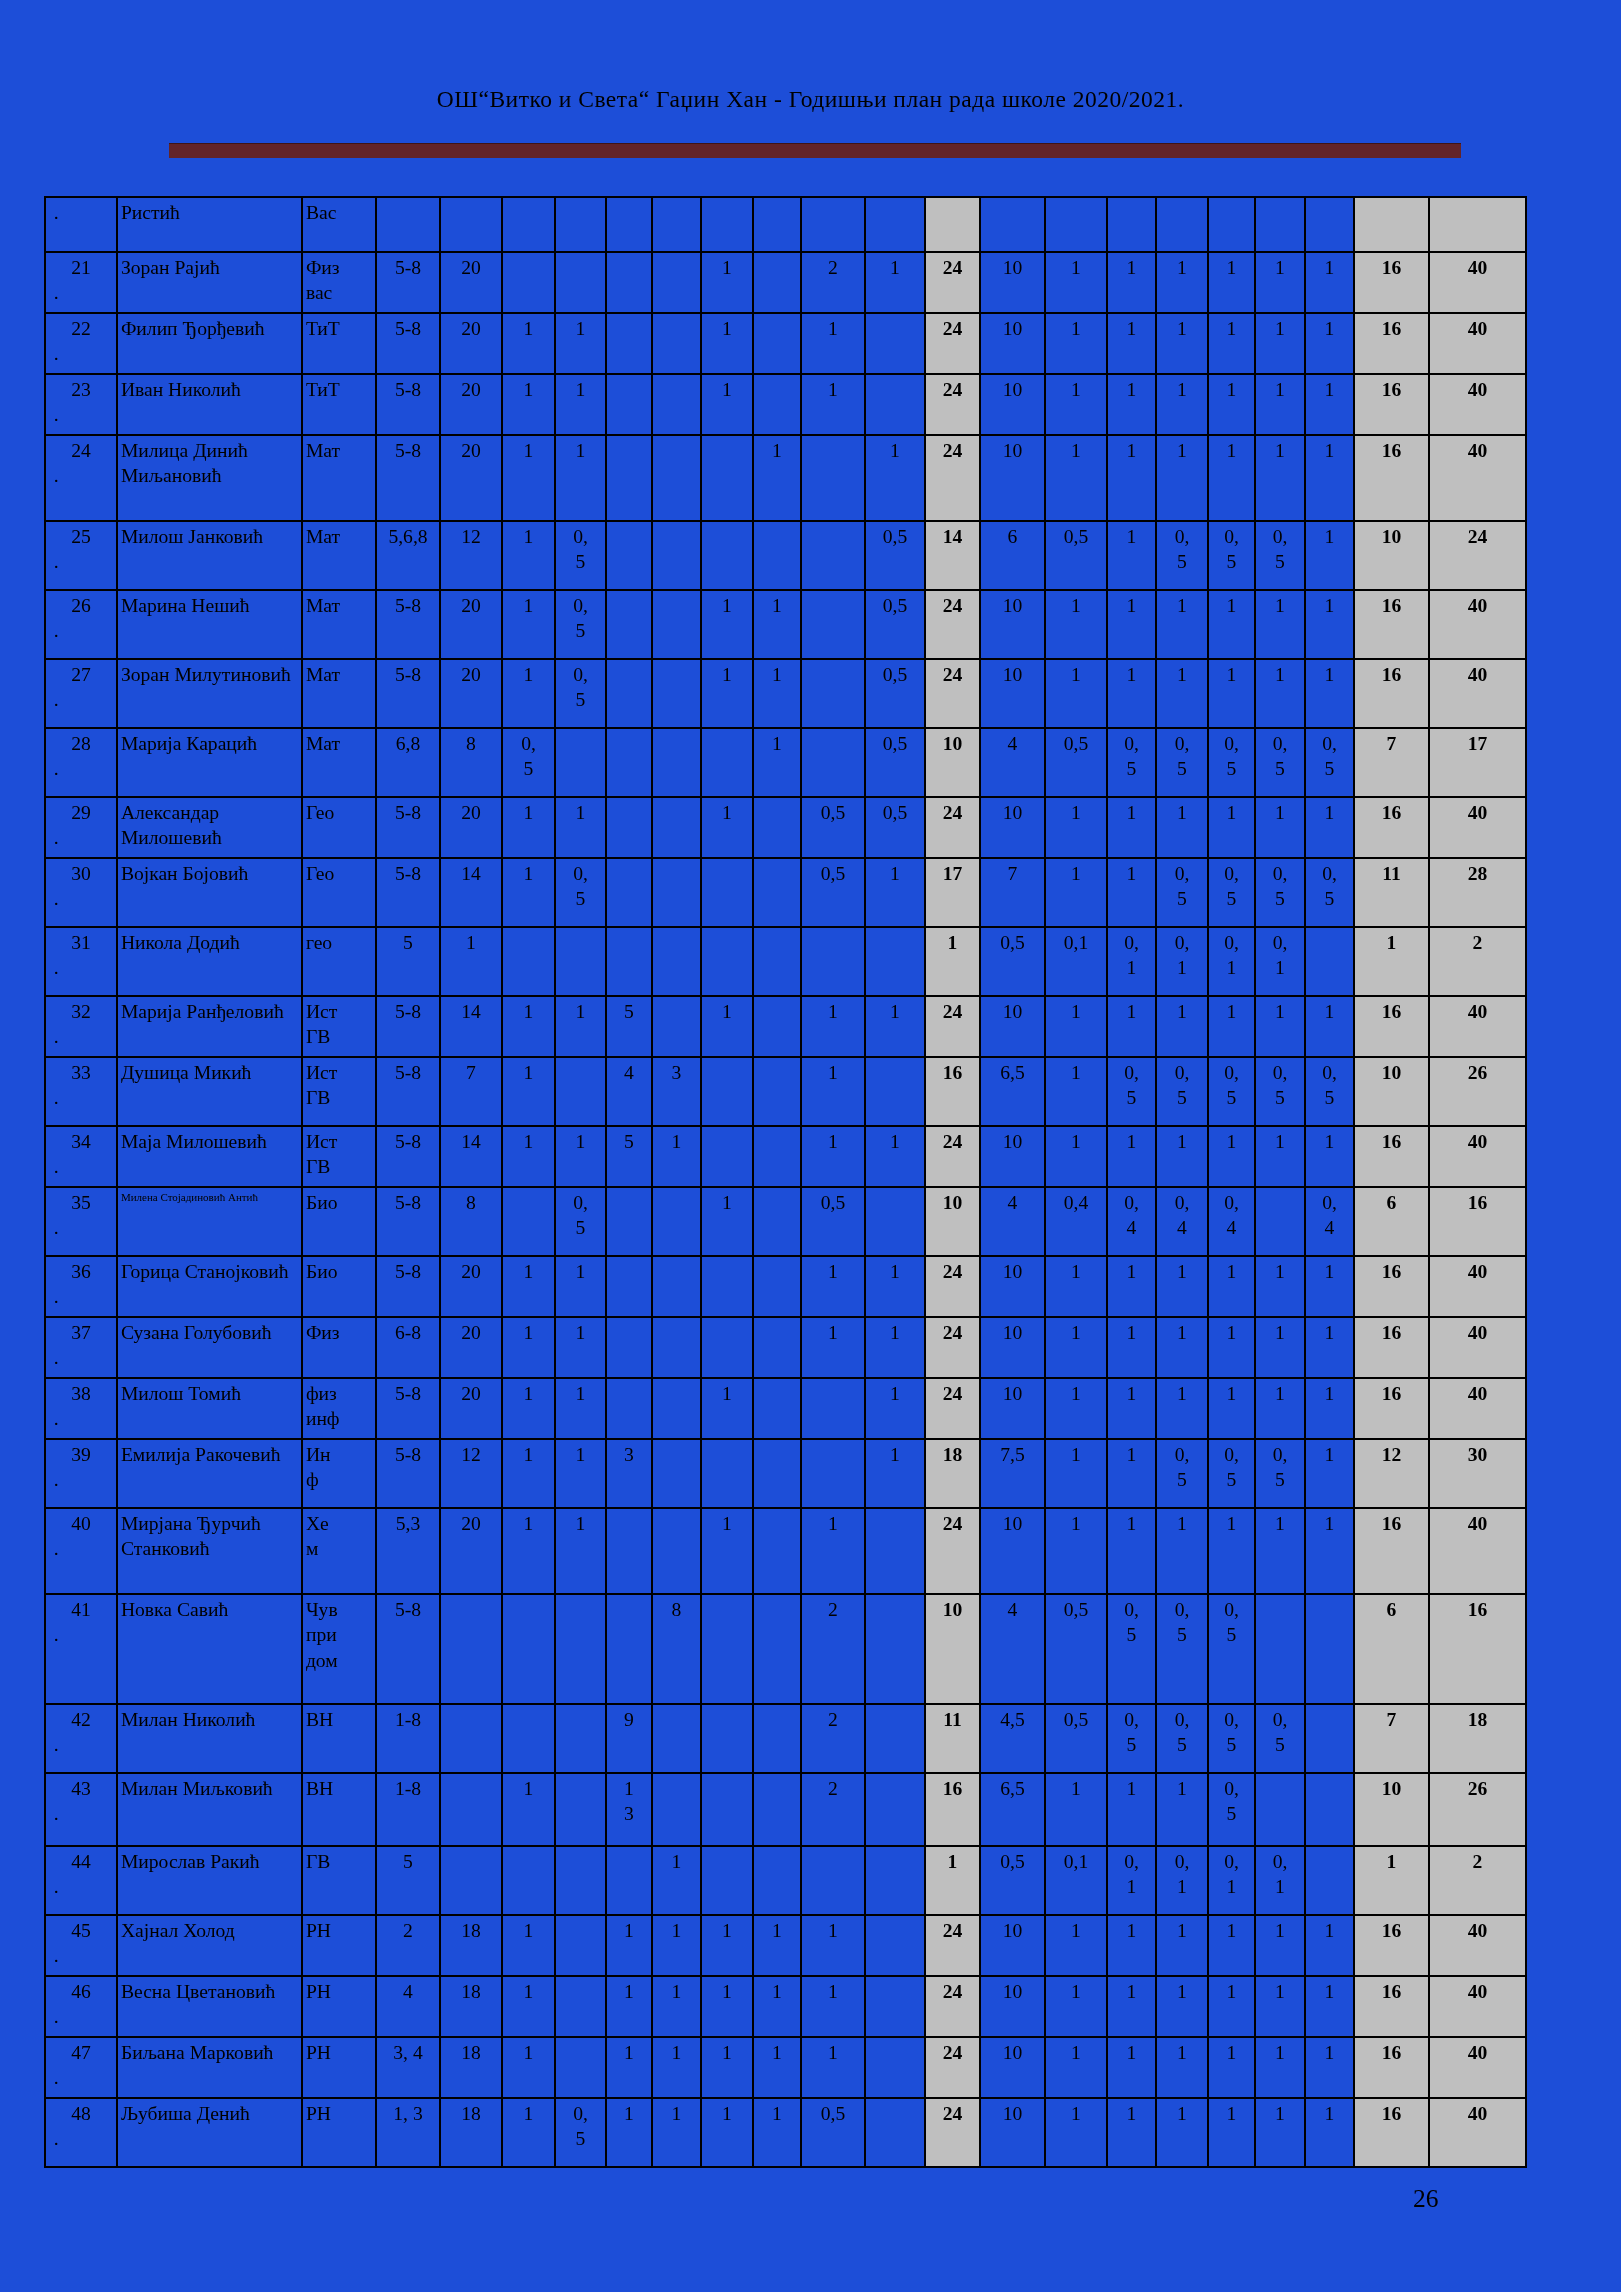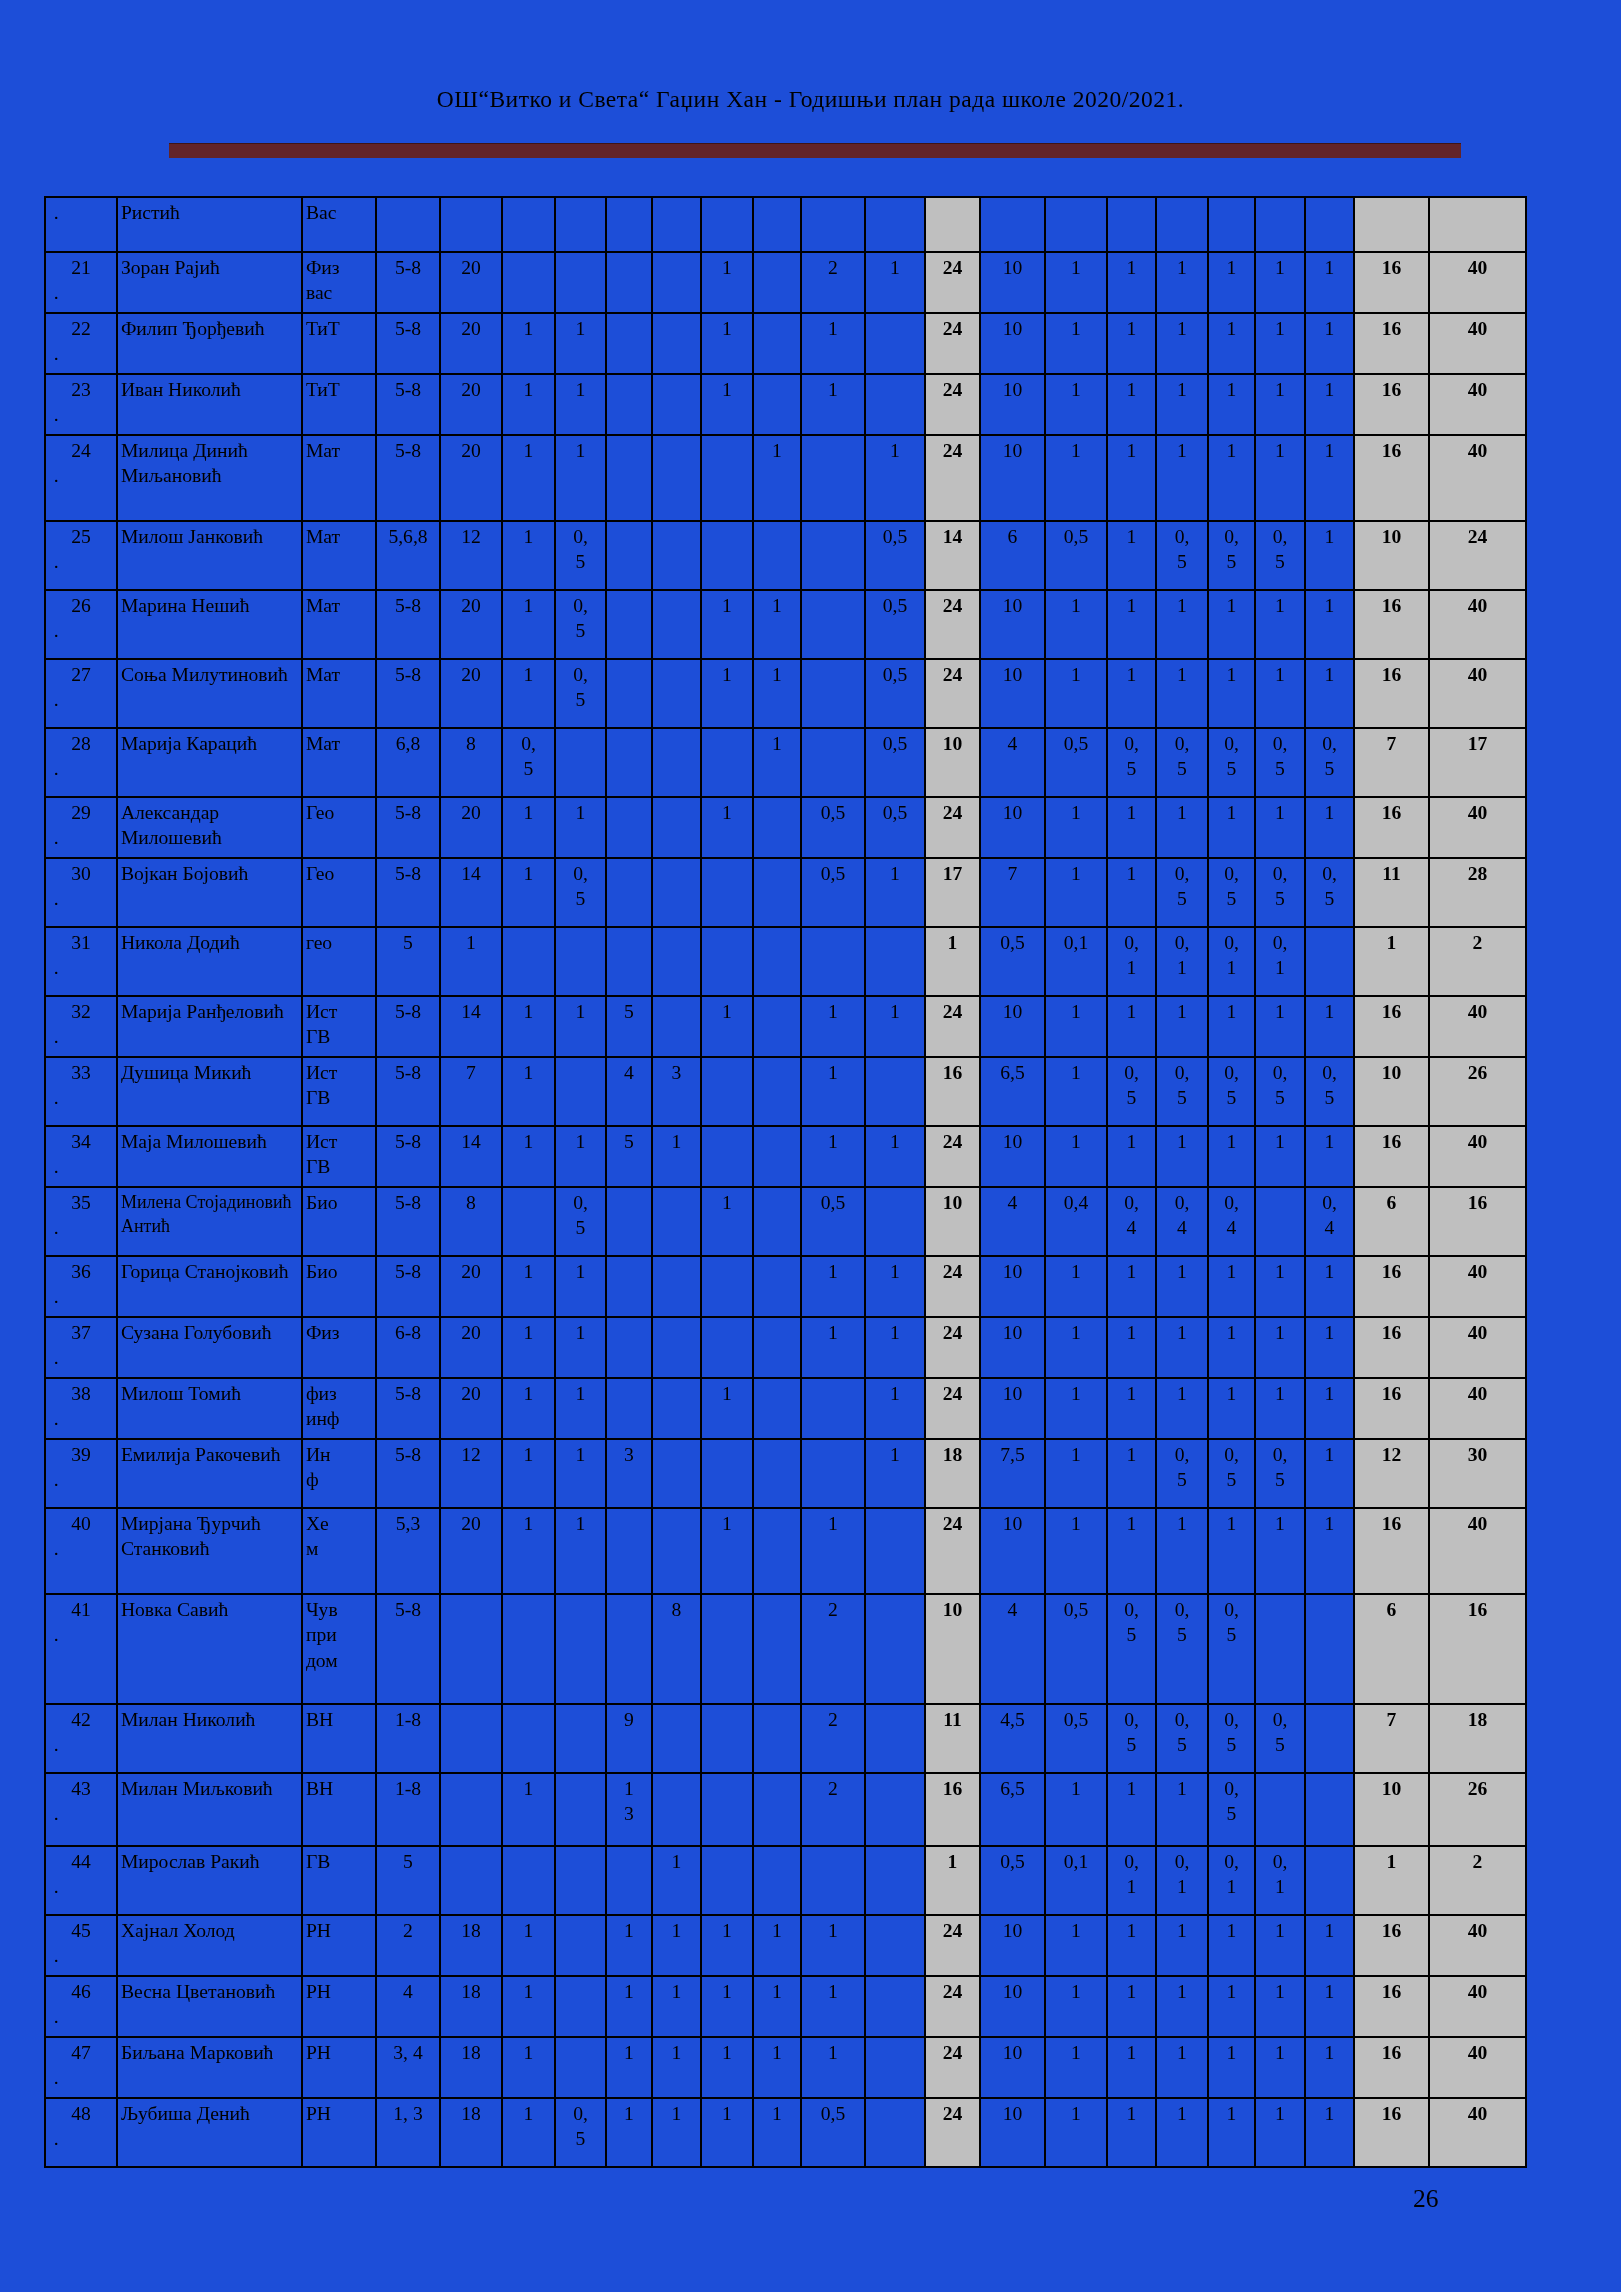--- a/index.html
+++ b/index.html
@@ -37,21 +37,21 @@
     border:2px solid #000;
     padding:2px 2.9px;
     vertical-align:top;
     font-size:19.6px;
     line-height:1.3;
     overflow:hidden;
   }
   td.c-num{text-align:center;}
   td.c-num .num-dot{text-align:left;padding-left:4.9px;}
   td.c-name{text-align:left;padding-left:6.9px;}
-  td.c-name.small{font-size:18px;line-height:1.35;}
+  td.c-name.small{font-size:11px;line-height:1.35;}
   td.c-subject{text-align:left;padding-left:5.9px;white-space:pre-line;}
   td.c-classes{text-align:center;word-break:break-all;}
   td.c-sm{text-align:center;white-space:pre-line;}
   td.gray{background:#bfbfbf;font-weight:bold;}
   .page-number{
     position:absolute;
     top:2184px;left:1413px;
     font-size:25.5px;
   }
 </style>
@@ -291,21 +291,21 @@
           <td class="c-sm">1</td>
           <td class="c-sm">1</td>
           <td class="c-sm gray">16</td>
           <td class="c-sm gray">40</td>
         </tr>
         <tr style="height: 69px;">
           <td class="c-num">
             <div class="num-val">27</div>
             <div class="num-dot">.</div>
           </td>
-          <td class="c-name">Соња Милутиновић</td>
+          <td class="c-name">Зоран Милутиновић</td>
           <td class="c-subject">Мат</td>
           <td class="c-classes">5-8</td>
           <td class="c-sm">20</td>
           <td class="c-sm">1</td>
           <td class="c-sm">0,
 5</td>
           <td class="c-sm"></td>
           <td class="c-sm"></td>
           <td class="c-sm">1</td>
           <td class="c-sm">1</td>

